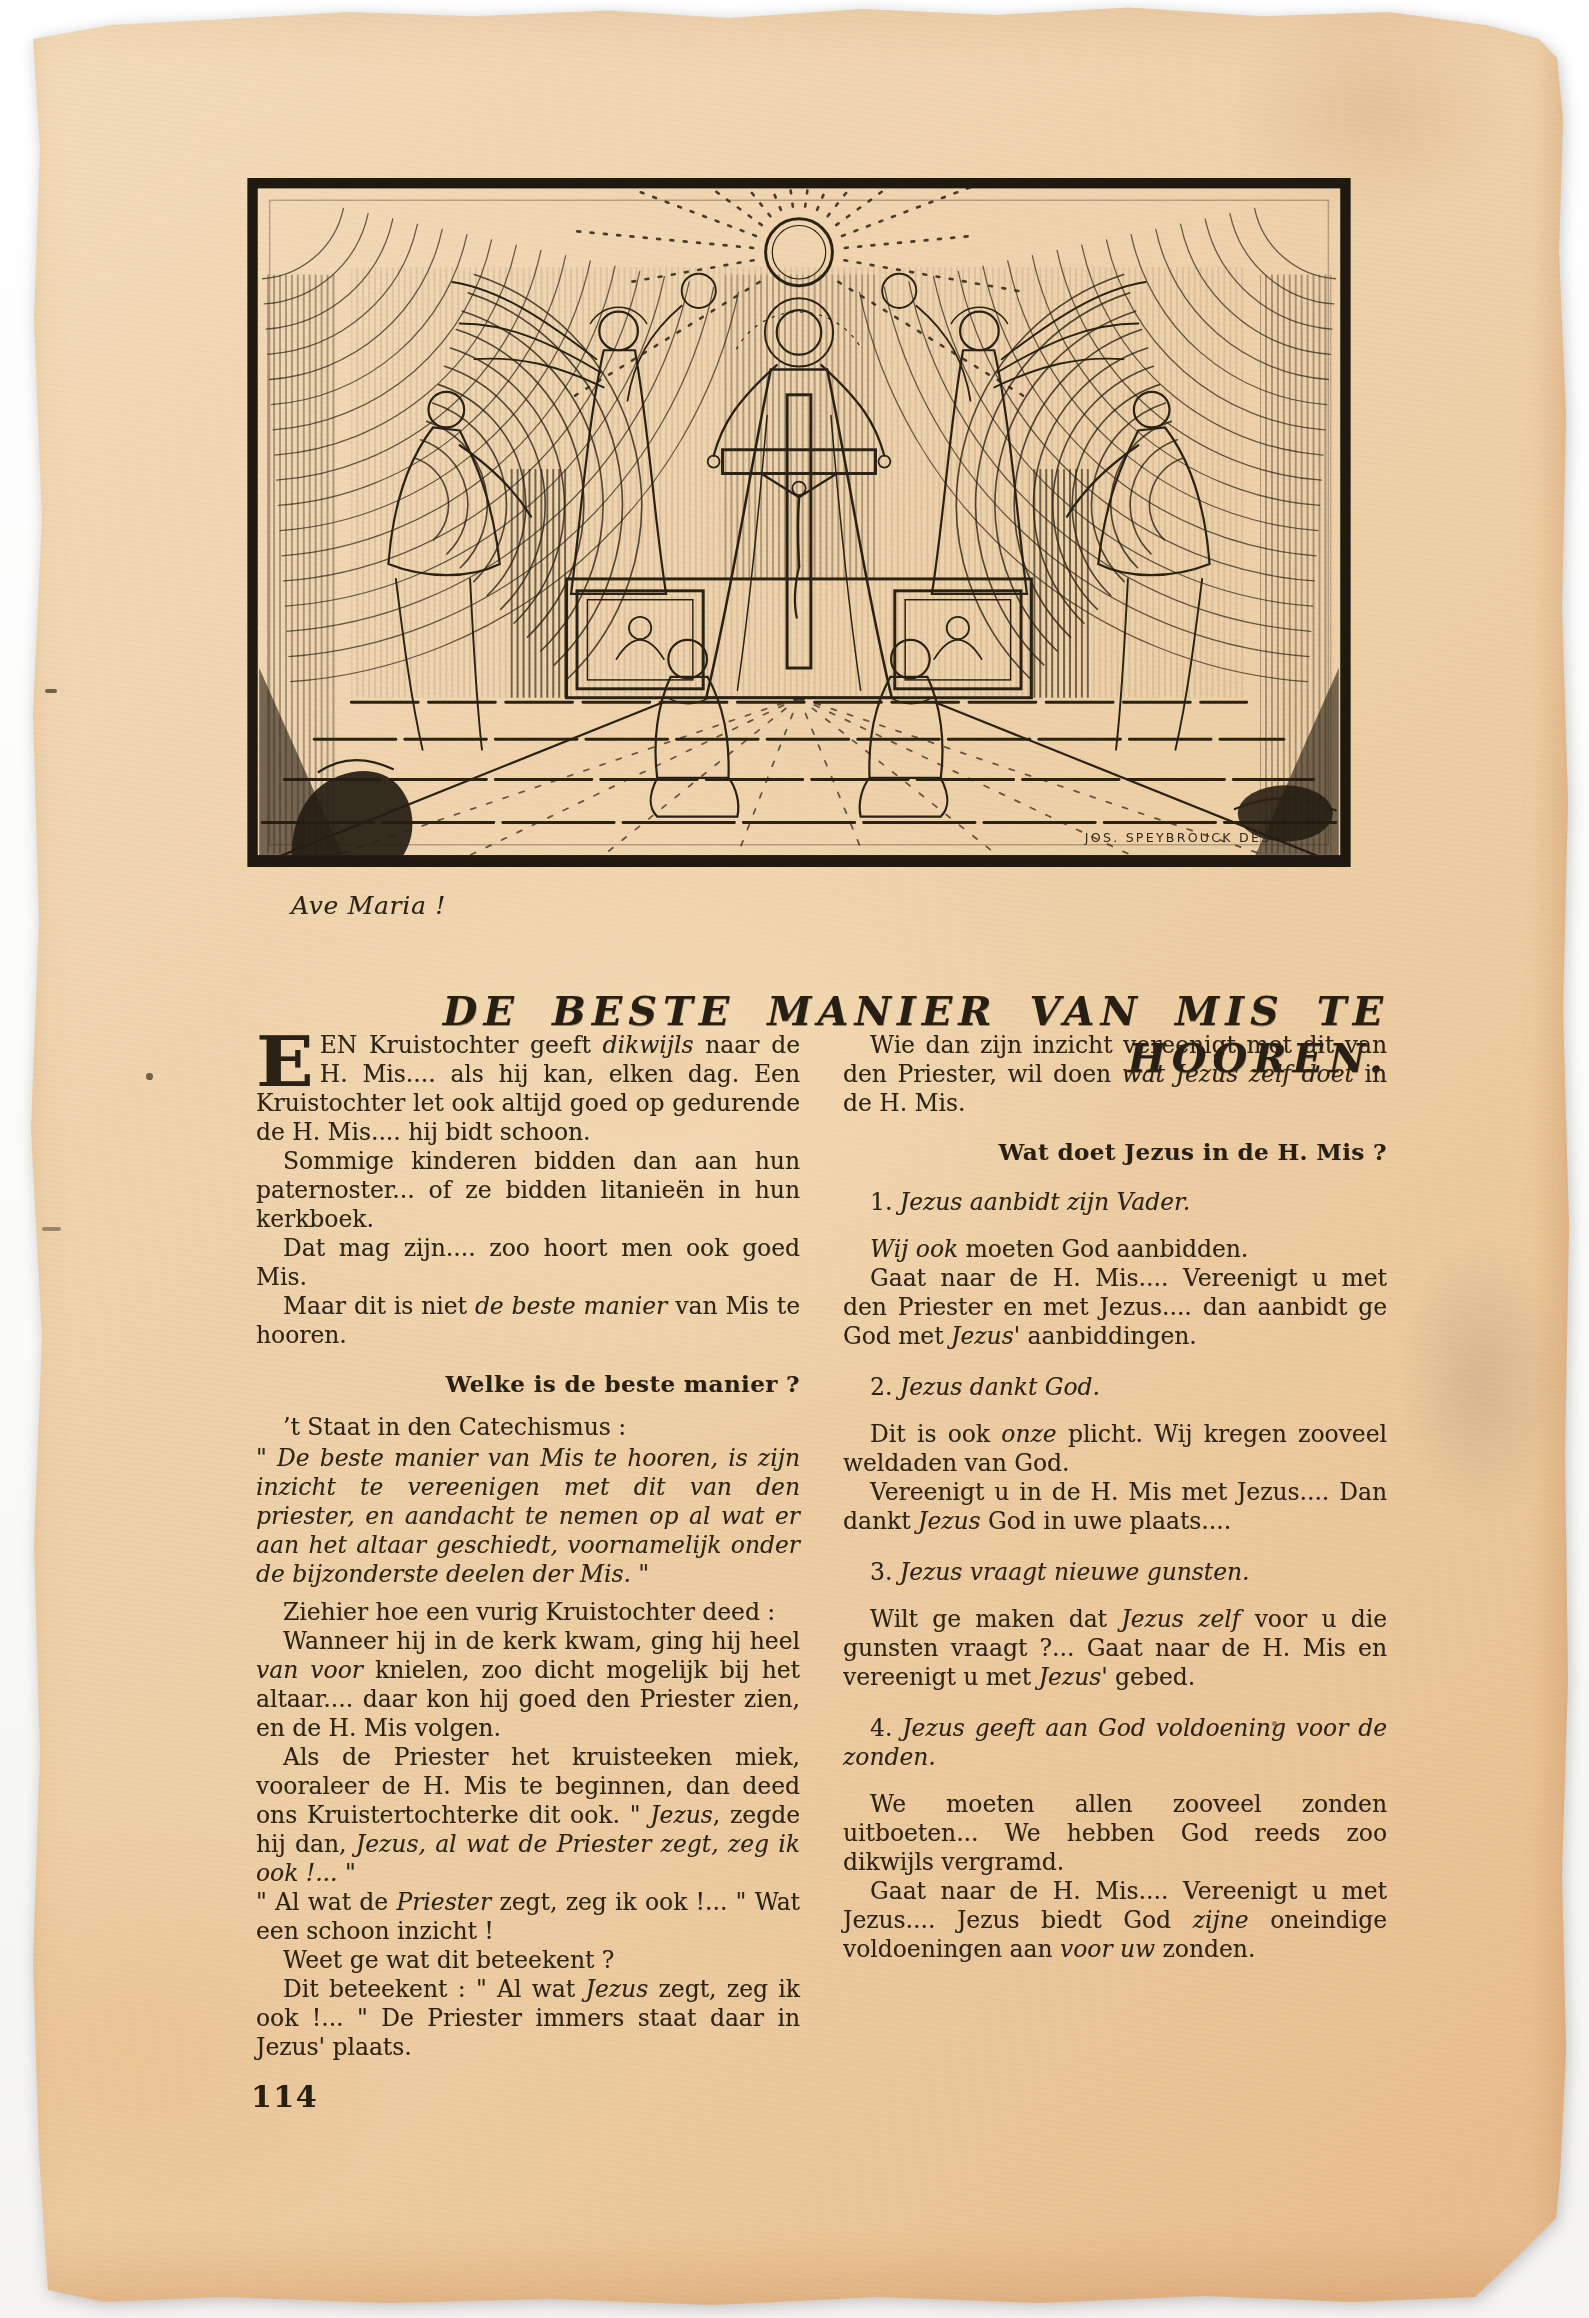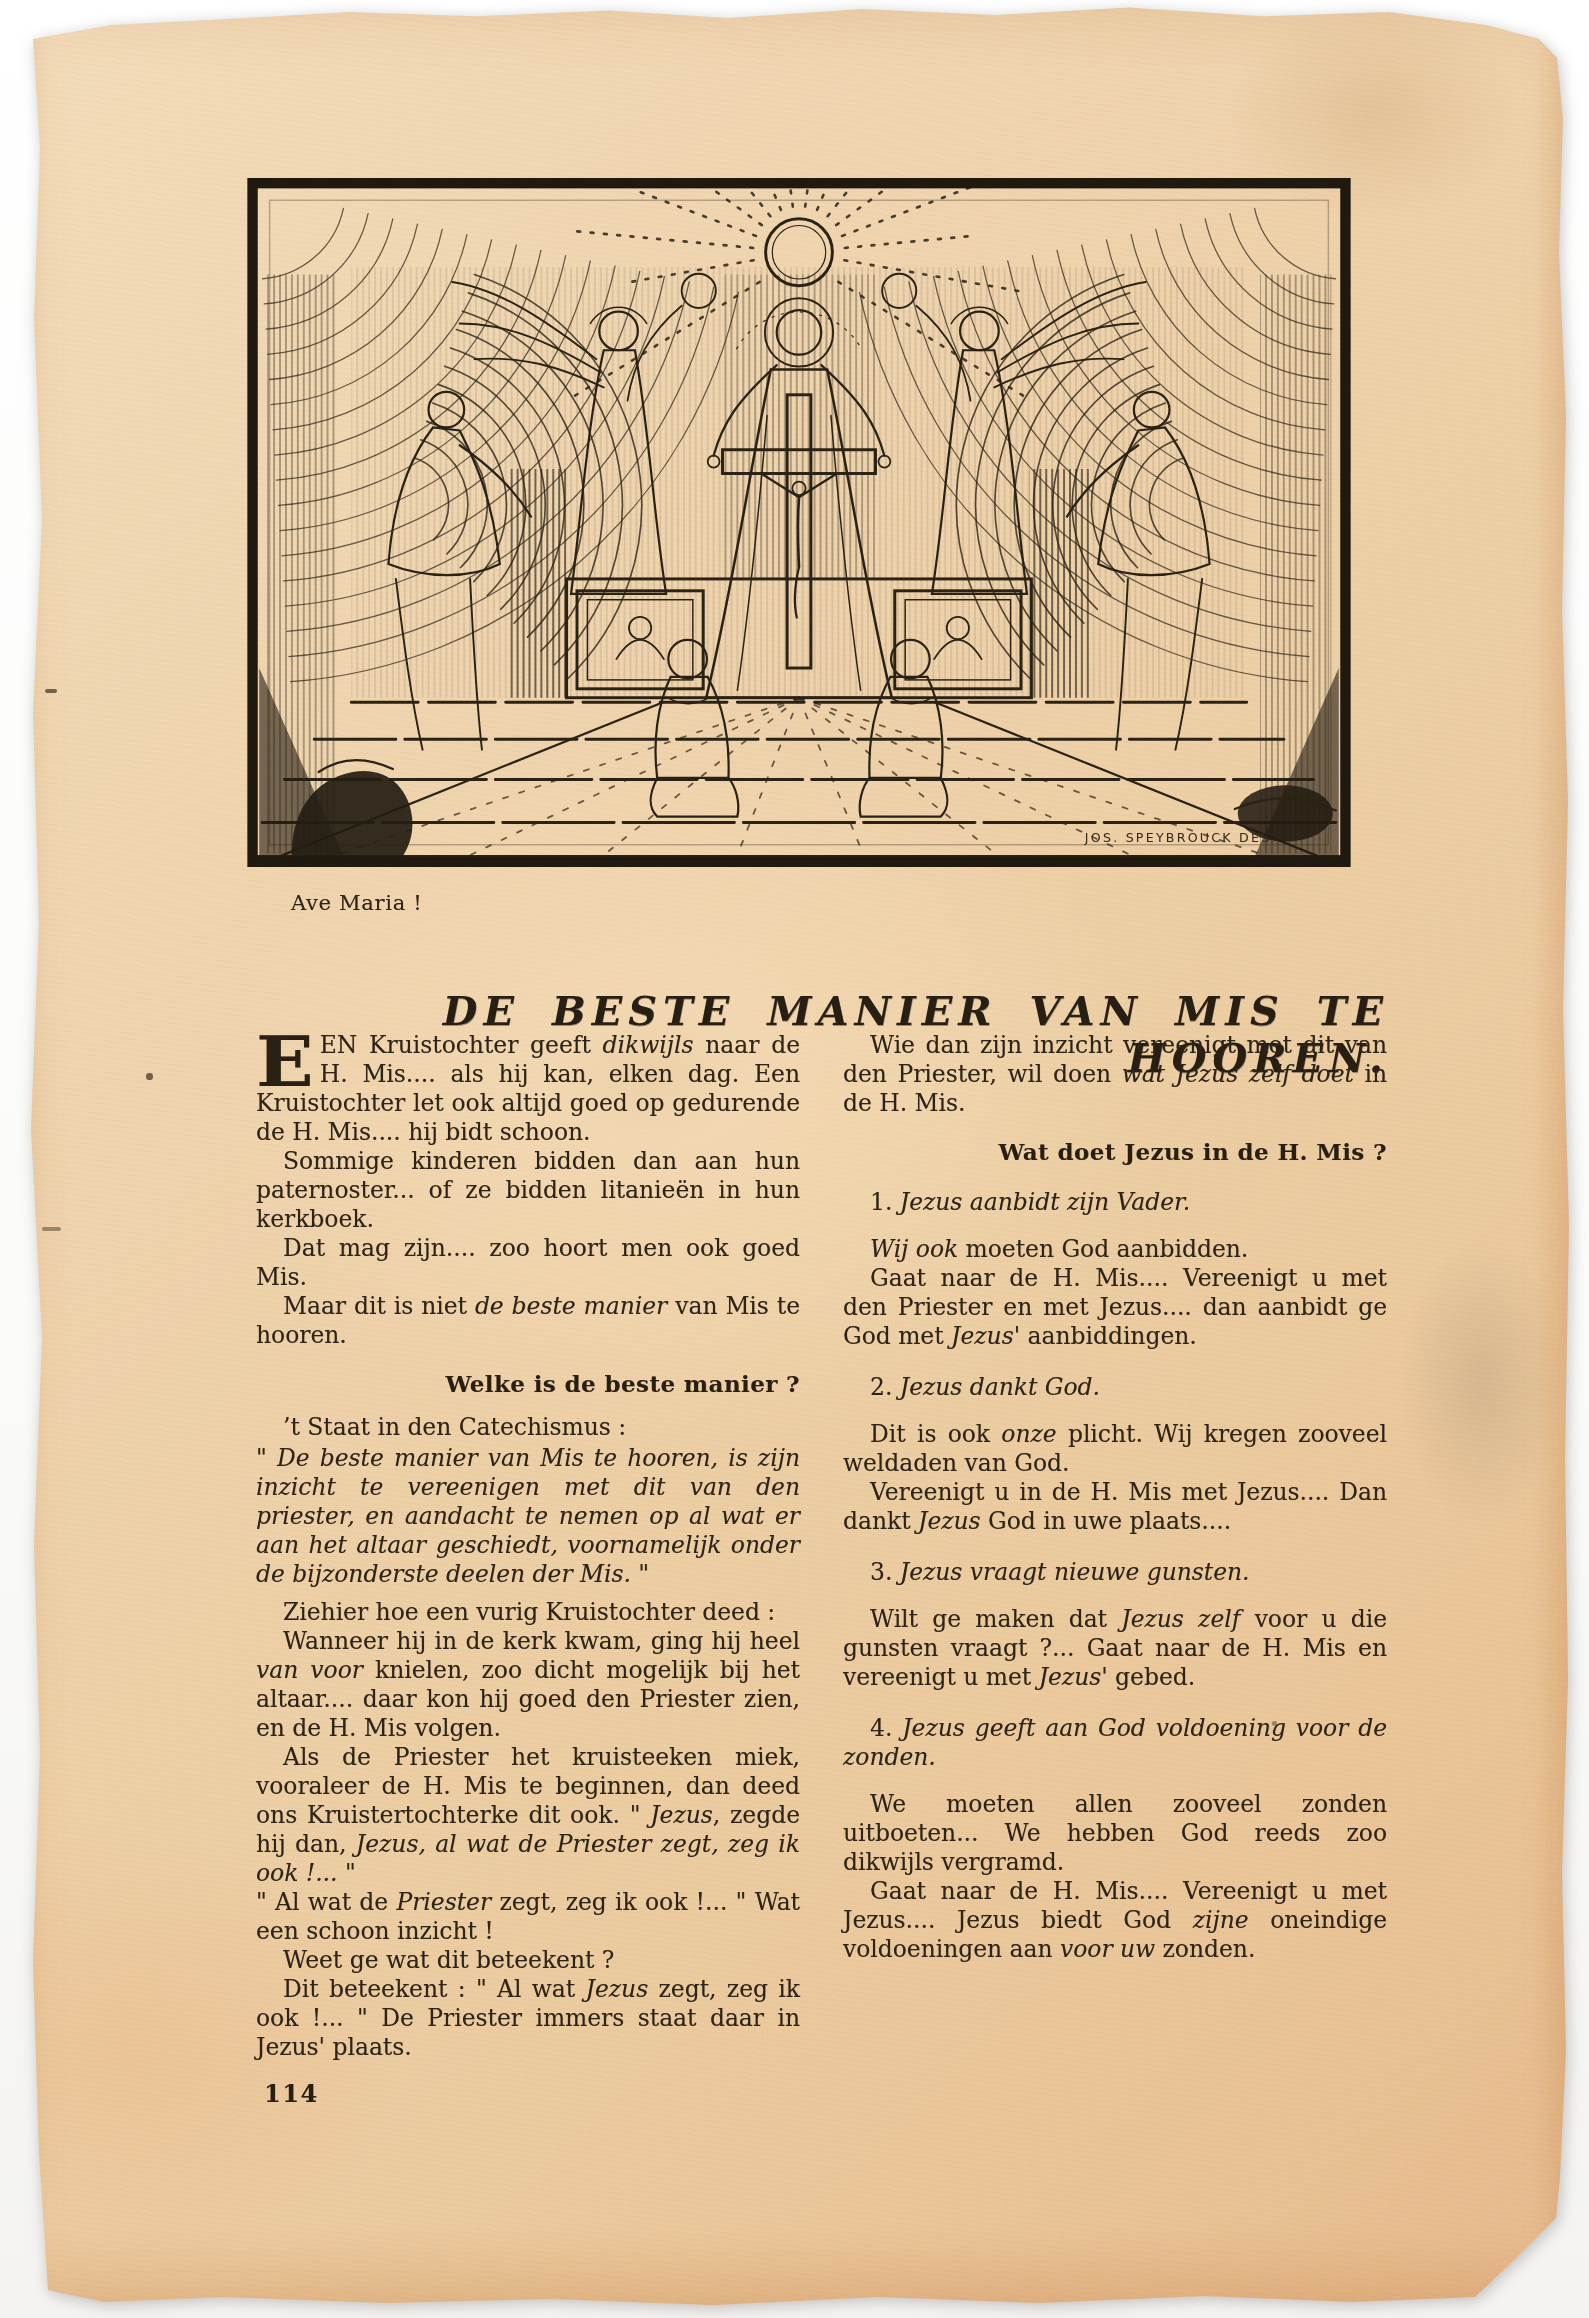--- a/index.html
+++ b/index.html
@@ -27,39 +27,39 @@
       1569px 1226px,1565px 1456px,1568px 1679px,1562px 1872px,1566px 2050px,1560px 2177px,
       1556px 2218px,1516px 2258px,1475px 2297px,
       1352px 2302px,1204px 2296px,1040px 2303px,877px 2297px,713px 2305px,550px 2299px,
       386px 2303px,223px 2297px,104px 2302px,48px 2290px,
       39px 2154px,33px 1961px,40px 1753px,34px 1545px,42px 1337px,31px 1129px,
       39px 921px,33px 713px,42px 520px,34px 319px,40px 149px);}
   .speck{position:absolute;background:#4a3b28;border-radius:50%;opacity:.75;}
   #illustration{position:absolute;left:247px;top:178px;width:1104px;height:689px;border-radius:8px;}
   #illustration svg{display:block;}
   .ink{stroke:#2a2215;fill:none;stroke-linecap:round;}
-  #caption{position:absolute;left:291px;top:891px;font-size:21px;
+  #caption{position:absolute;left:291px;top:891px;font-style:italic;font-size:25px;
     color:#2d2417;letter-spacing:0.7px;text-shadow:0.3px 0.4px 0 rgba(46,37,26,.35);}
   #article-title{position:absolute;left:256px;top:960px;width:1133px;text-align:right;
     font-style:italic;font-weight:bold;font-size:40px;color:#271f13;letter-spacing:6px;
     word-spacing:12px;text-shadow:0.4px 0.6px 0 rgba(40,31,20,.4);}
   #columns{position:absolute;left:256px;top:1031px;width:1131px;display:flex;gap:43px;
     color:#2d2417;font-size:23.4px;line-height:29px;
     text-shadow:0.3px 0.4px 0 rgba(46,37,26,.32);}
   .column{width:544px;}
   .para{margin:0;text-align:justify;}
   .indent{text-indent:27px;}
   .quote{margin:1.5px 0 9px;}
   .col-heading{font-weight:bold;text-align:right;margin:19.3px 0 15px;font-size:23px;
     letter-spacing:0.4px;color:#281f12;}
   .num-heading{margin:22px 0 18px;}
   i{}
   .dropcap{float:left;font-size:70px;line-height:55px;margin:3px 10.4px 0 0;
     font-weight:bold;color:#2a2115;transform:scaleX(1.08);transform-origin:left top;}
-  #page-number{position:absolute;left:264px;top:2079px;font-weight:bold;font-size:24px;
+  #page-number{position:absolute;left:251px;top:2079px;font-weight:bold;font-size:30px;
     color:#271f12;letter-spacing:1.5px;text-shadow:0.3px 0.4px 0 rgba(40,31,20,.4);}
 </style>
 </head>
 <body>
 
 <div id="scan"></div>
 
 <div id="paper-wrap">
   <div id="paper">
 

